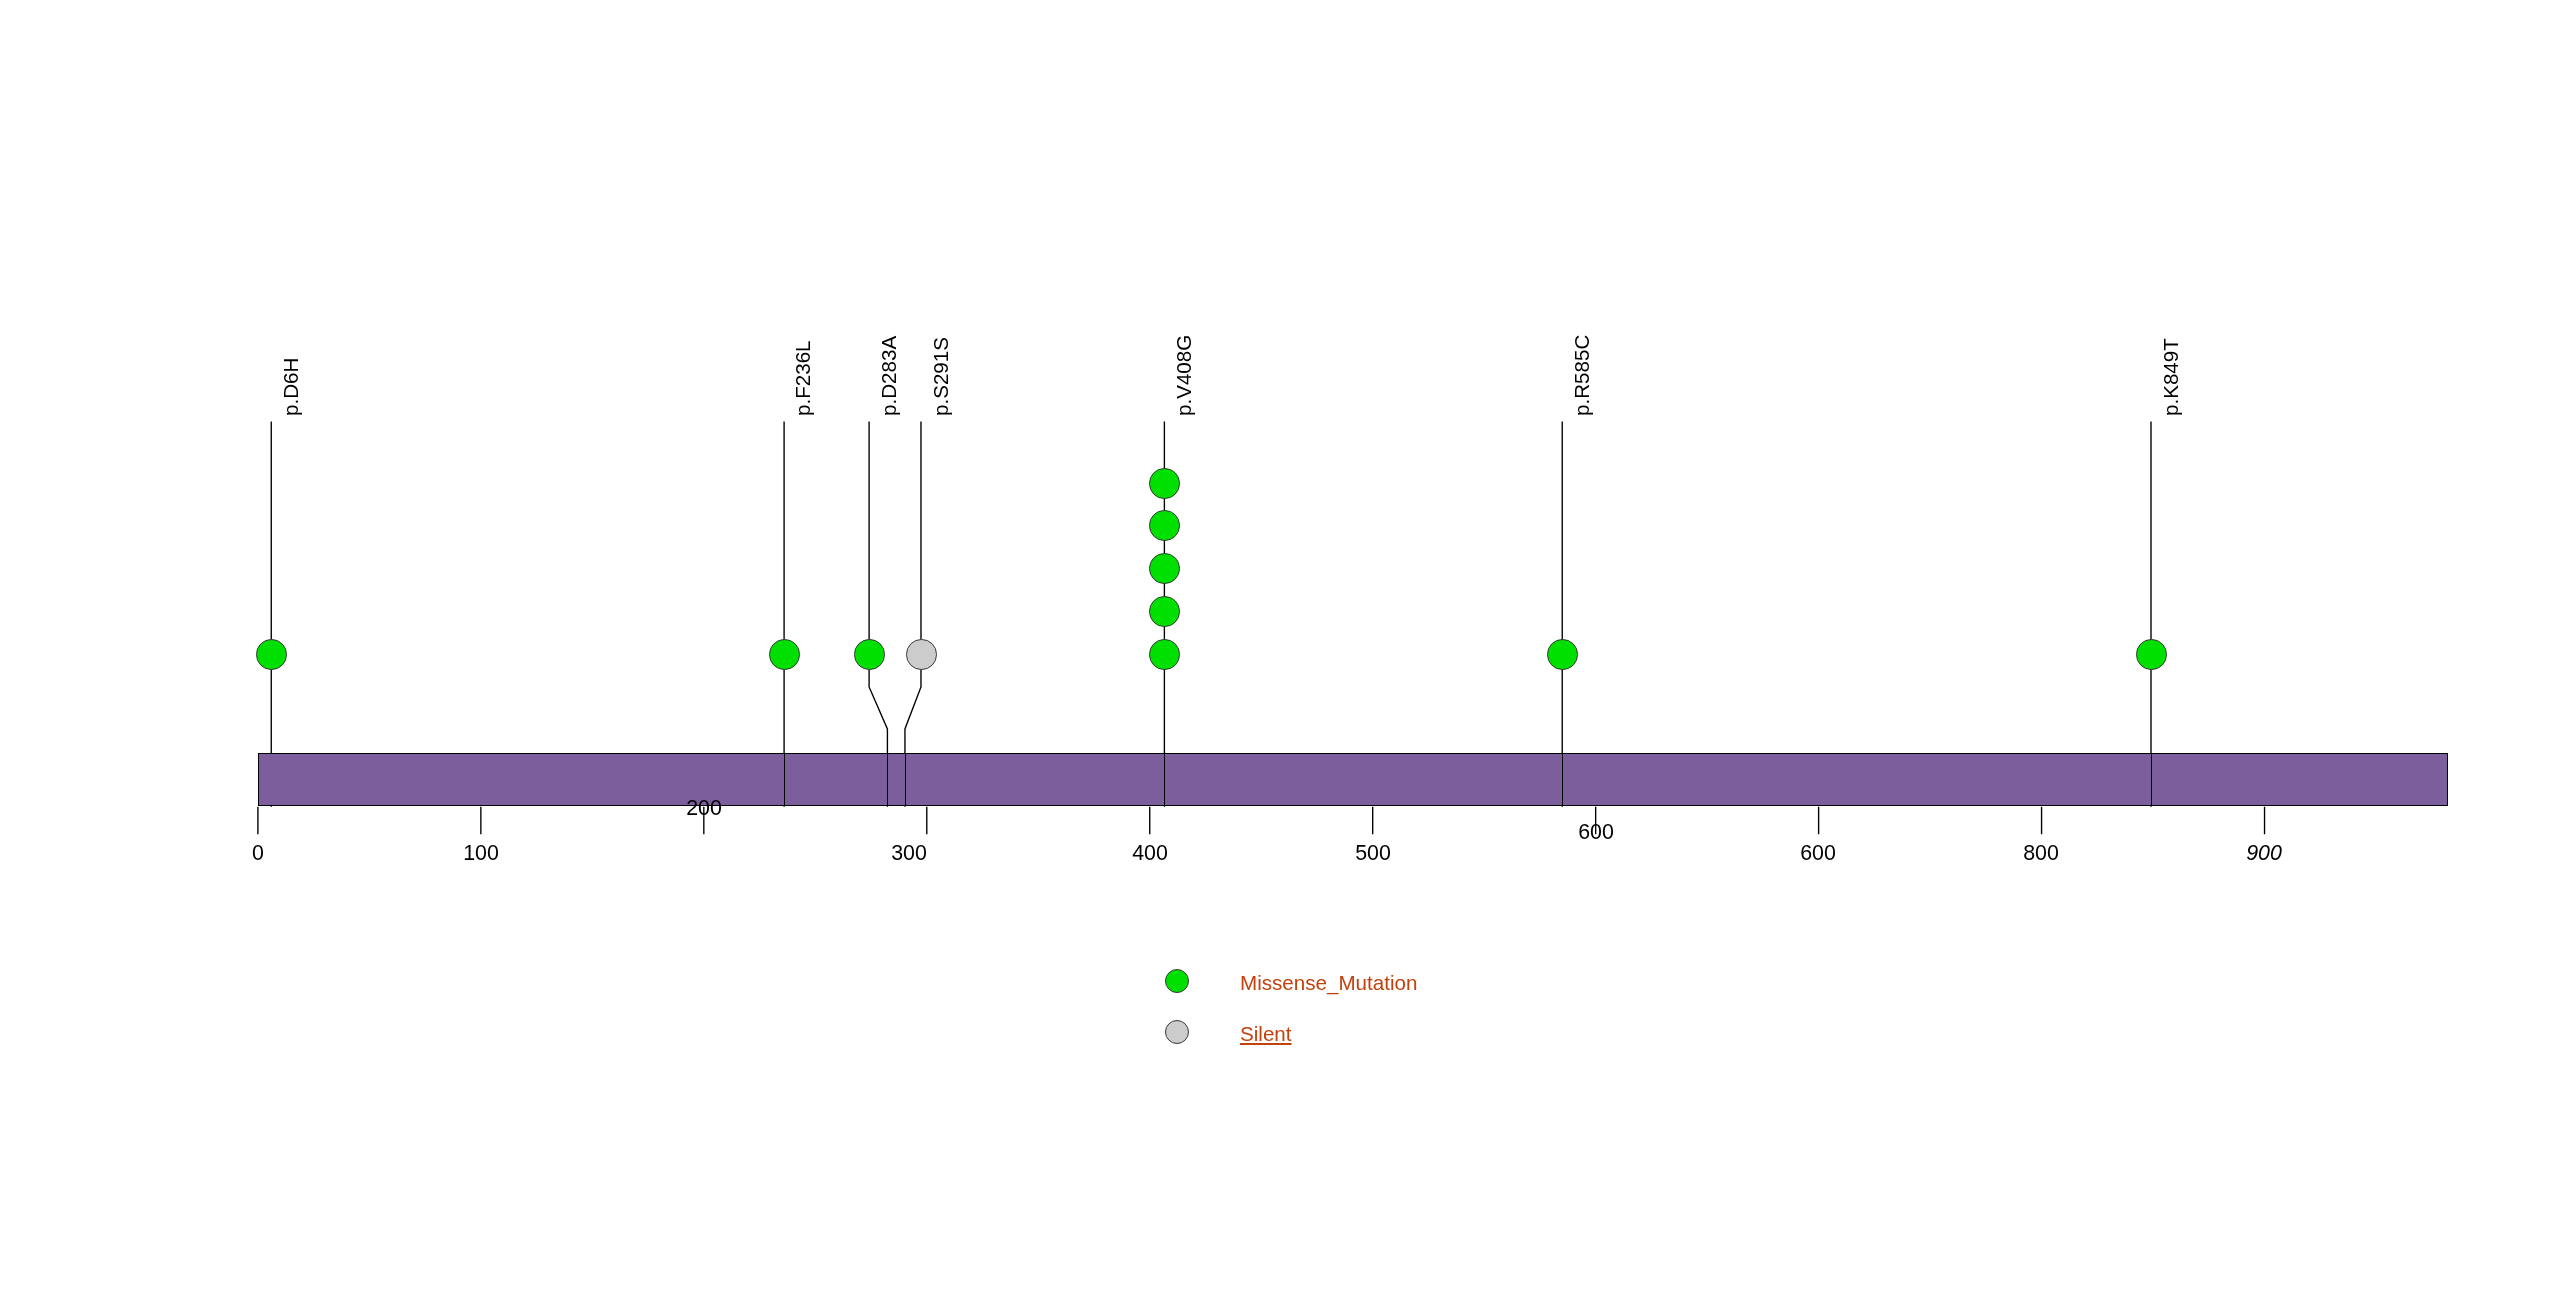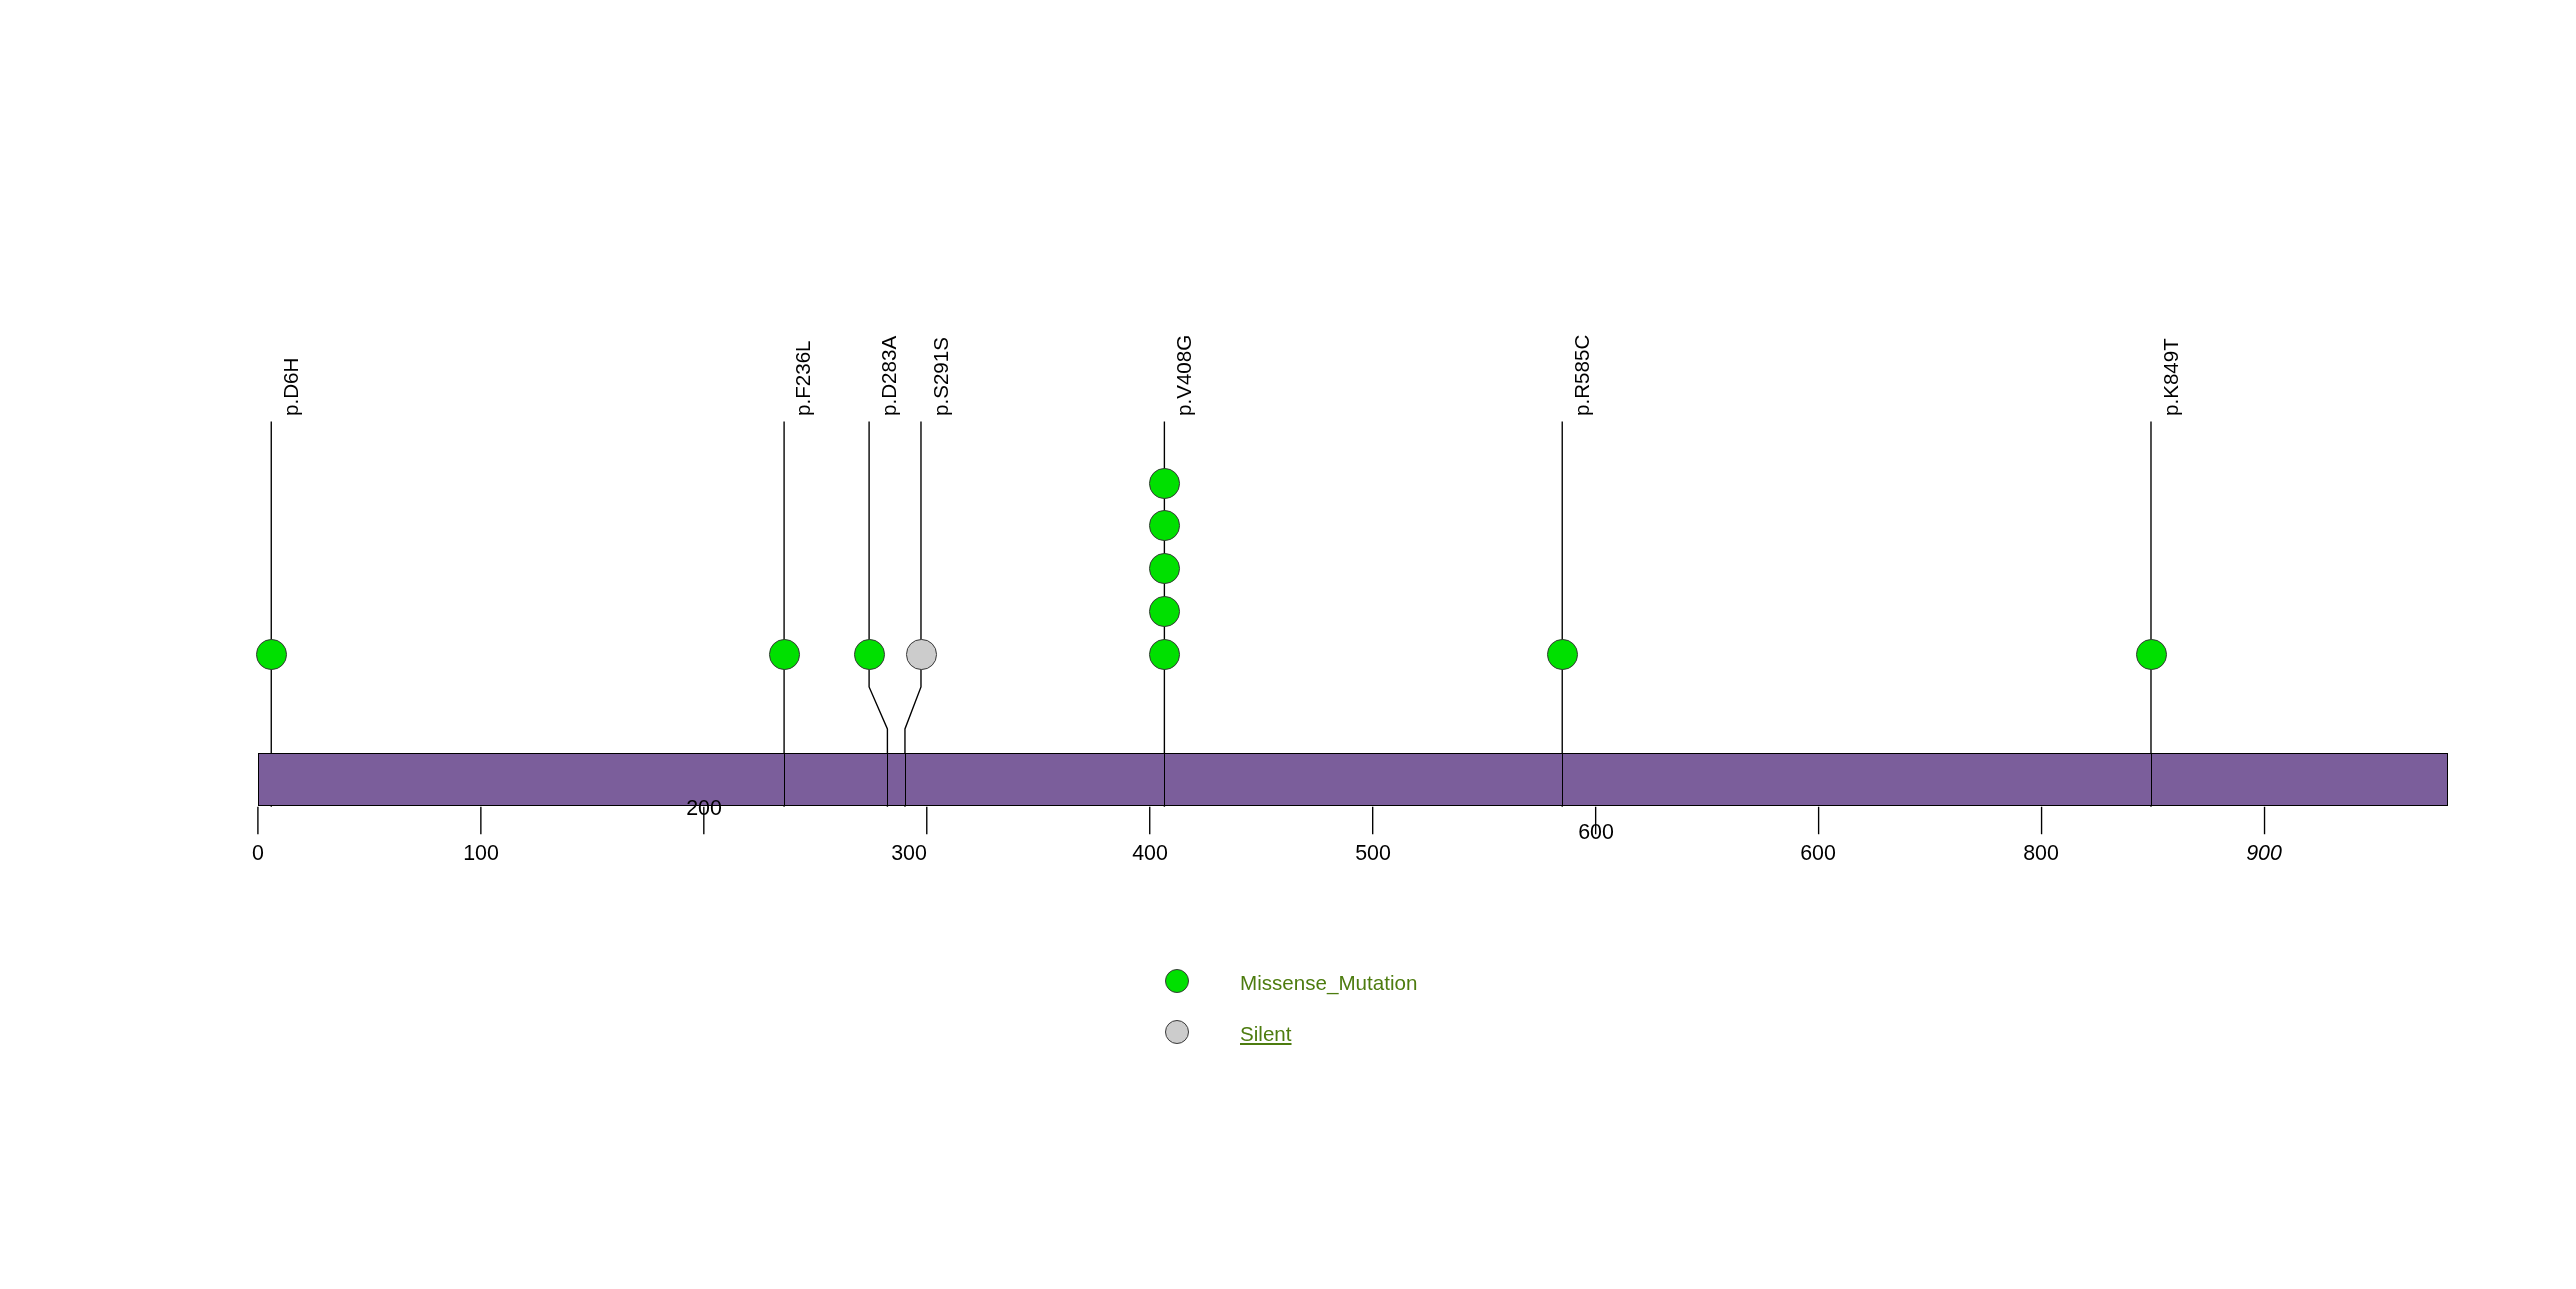--- a/index.html
+++ b/index.html
@@ -54,21 +54,21 @@
   .legend-dot{
     position:absolute;
     width:24.4px;height:24.4px;
     border-radius:50%;
     border:1.2px solid #3a3a3a;
     box-sizing:border-box;
   }
   .legend-text{
     position:absolute;
     font-size:20.6px;
-    color:#4d7c0f;
+    color:#c2410c;
     white-space:nowrap;
     font-family:"Liberation Sans",sans-serif;
   }
 </style>
 </head>
 <body>
 
 <div id="plot">
 
   <svg class="svg-full stem-layer" viewBox="0 0 3376 1690" width="2576" height="1290">

